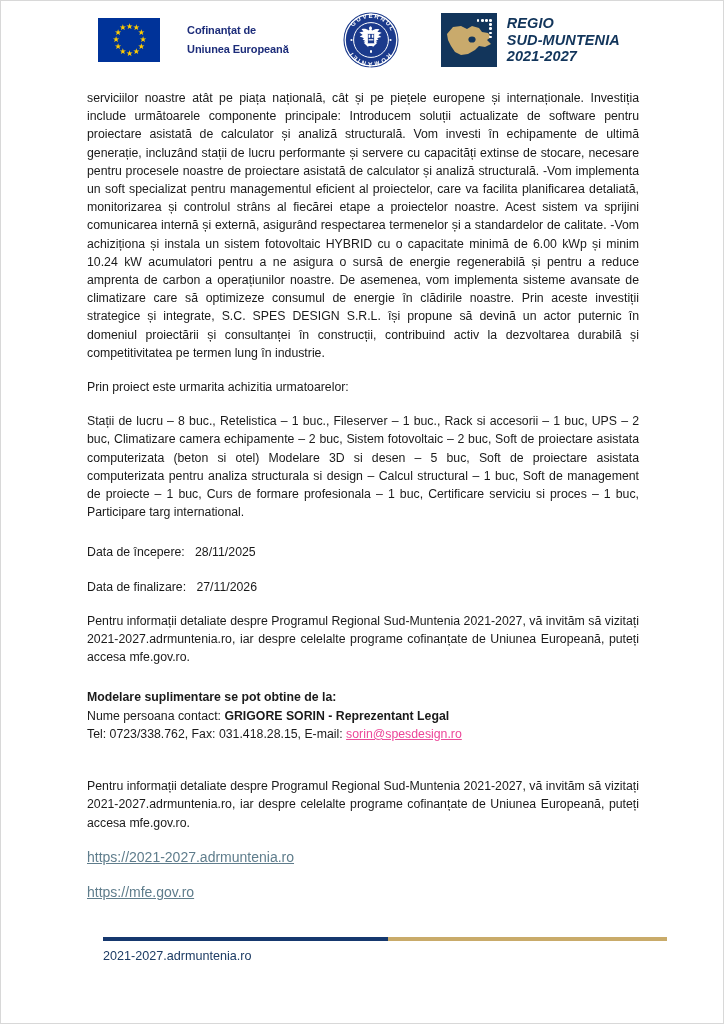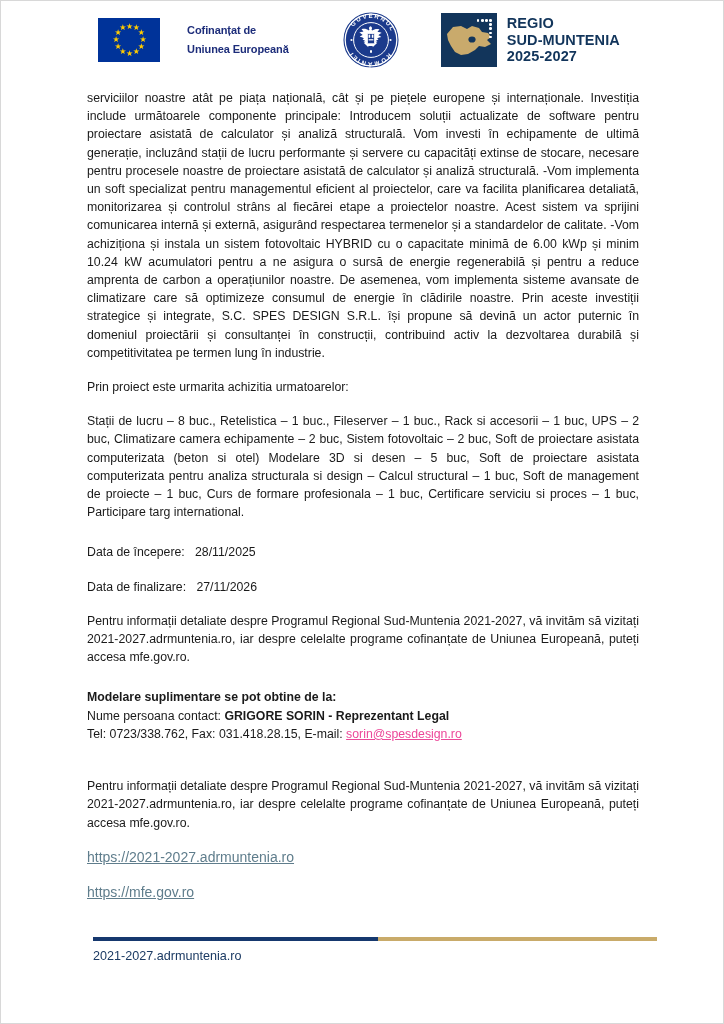--- a/index.html
+++ b/index.html
@@ -146,21 +146,21 @@
   }
   a.link-dark,
   .link-dark {
     color: #ec4899;
     text-decoration: underline;
   }
 
   
   .footer {
     position: absolute;
-    left: 92px;
+    left: 102px;
     top: 936px;
     width: 564px;
   }
   .footer-rule {
     display: flex;
     width: 564px;
     height: 4px;
   }
   .footer-rule .seg-navy {
     width: 285px;
@@ -245,24 +245,24 @@
         </svg>
       <span class="regio-dot" style="left: 36px; top: 6px;"></span>
           <span class="regio-dot" style="left: 40.2px; top: 6px;"></span>
           <span class="regio-dot" style="left: 44.4px; top: 6px;"></span>
           <span class="regio-dot" style="left: 48.6px; top: 6px;"></span>
           <span class="regio-dot" style="left: 48.6px; top: 10.2px;"></span>
           <span class="regio-dot" style="left: 48.6px; top: 14.4px;"></span>
           <span class="regio-dot" style="left: 48.6px; top: 18.6px;"></span>
           <span class="regio-dot" style="left: 48.6px; top: 22.8px;"></span>
         </div>
-      <div class="regio-text" style="color: rgb(18, 53, 91);">
+      <div class="regio-text" style="color: rgb(18, 53, 91); font-style: italic;">
         <div>REGIO</div>
         <div>SUD-MUNTENIA</div>
-        <div>2025-2027</div>
+        <div>2021-2027</div>
       </div>
     </div>
   </div>
 
   <div class="content">
 
     <p class="body">serviciilor noastre atât pe piața națională, cât și pe piețele europene și internaționale. Investiția include următoarele componente principale:  Introducem soluții actualizate de software pentru proiectare asistată de calculator și analiză structurală. Vom investi în echipamente de ultimă generație, incluzând stații de lucru performante și servere cu capacități extinse de stocare, necesare pentru procesele noastre de proiectare asistată de calculator și analiză structurală. -Vom implementa un soft specializat pentru managementul eficient al proiectelor, care va facilita planificarea detaliată, monitorizarea și controlul strâns al fiecărei etape a proiectelor noastre. Acest sistem va sprijini comunicarea internă și externă, asigurând respectarea termenelor și a standardelor de calitate. -Vom achiziționa și instala un sistem fotovoltaic HYBRID cu o capacitate minimă de 6.00 kWp și minim 10.24 kW acumulatori pentru a ne asigura o sursă de energie regenerabilă și pentru a reduce amprenta de carbon a operațiunilor noastre. De asemenea, vom implementa sisteme avansate de climatizare care să optimizeze consumul de energie în clădirile noastre. Prin aceste investiții strategice și integrate, S.C. SPES DESIGN S.R.L. își propune să devină un actor puternic în domeniul proiectării și consultanței în construcții, contribuind activ la dezvoltarea durabilă și competitivitatea pe termen lung în industrie.</p>
 
     <div class="gap-md"></div>
 

